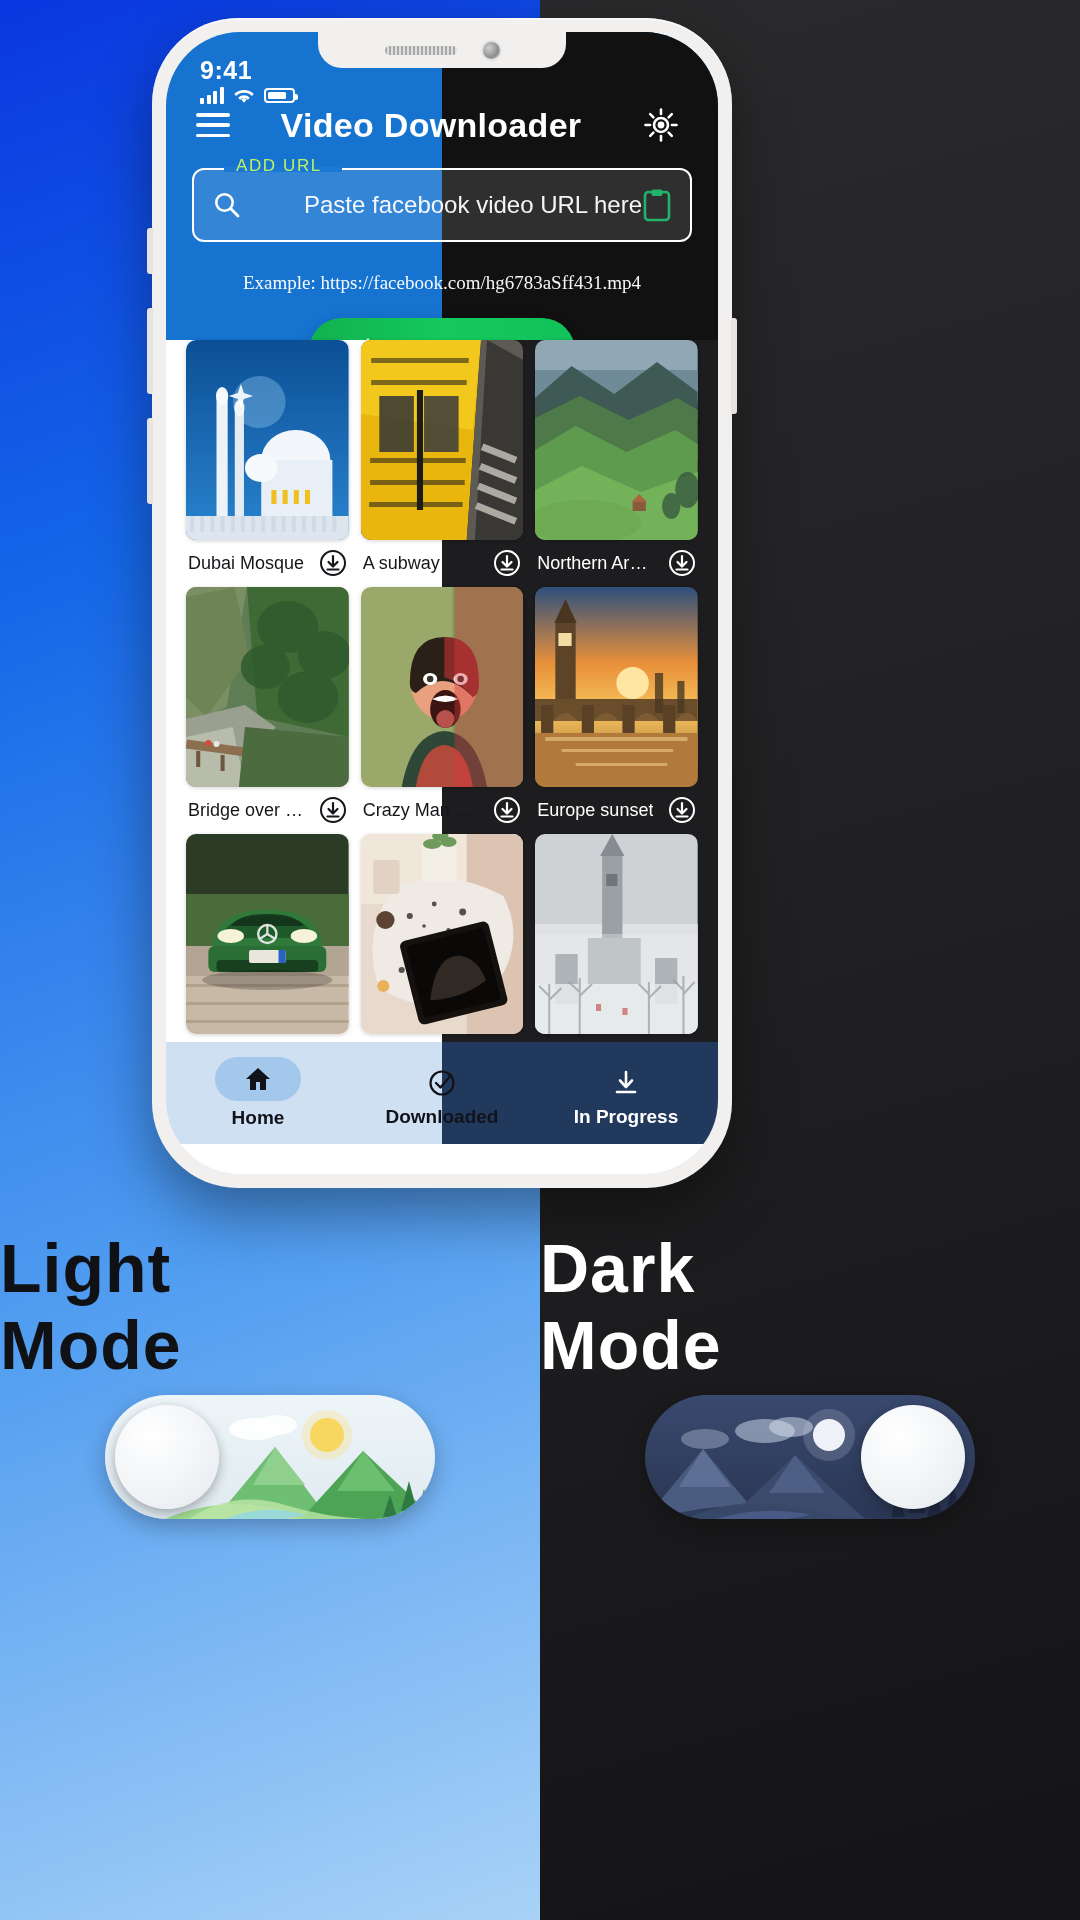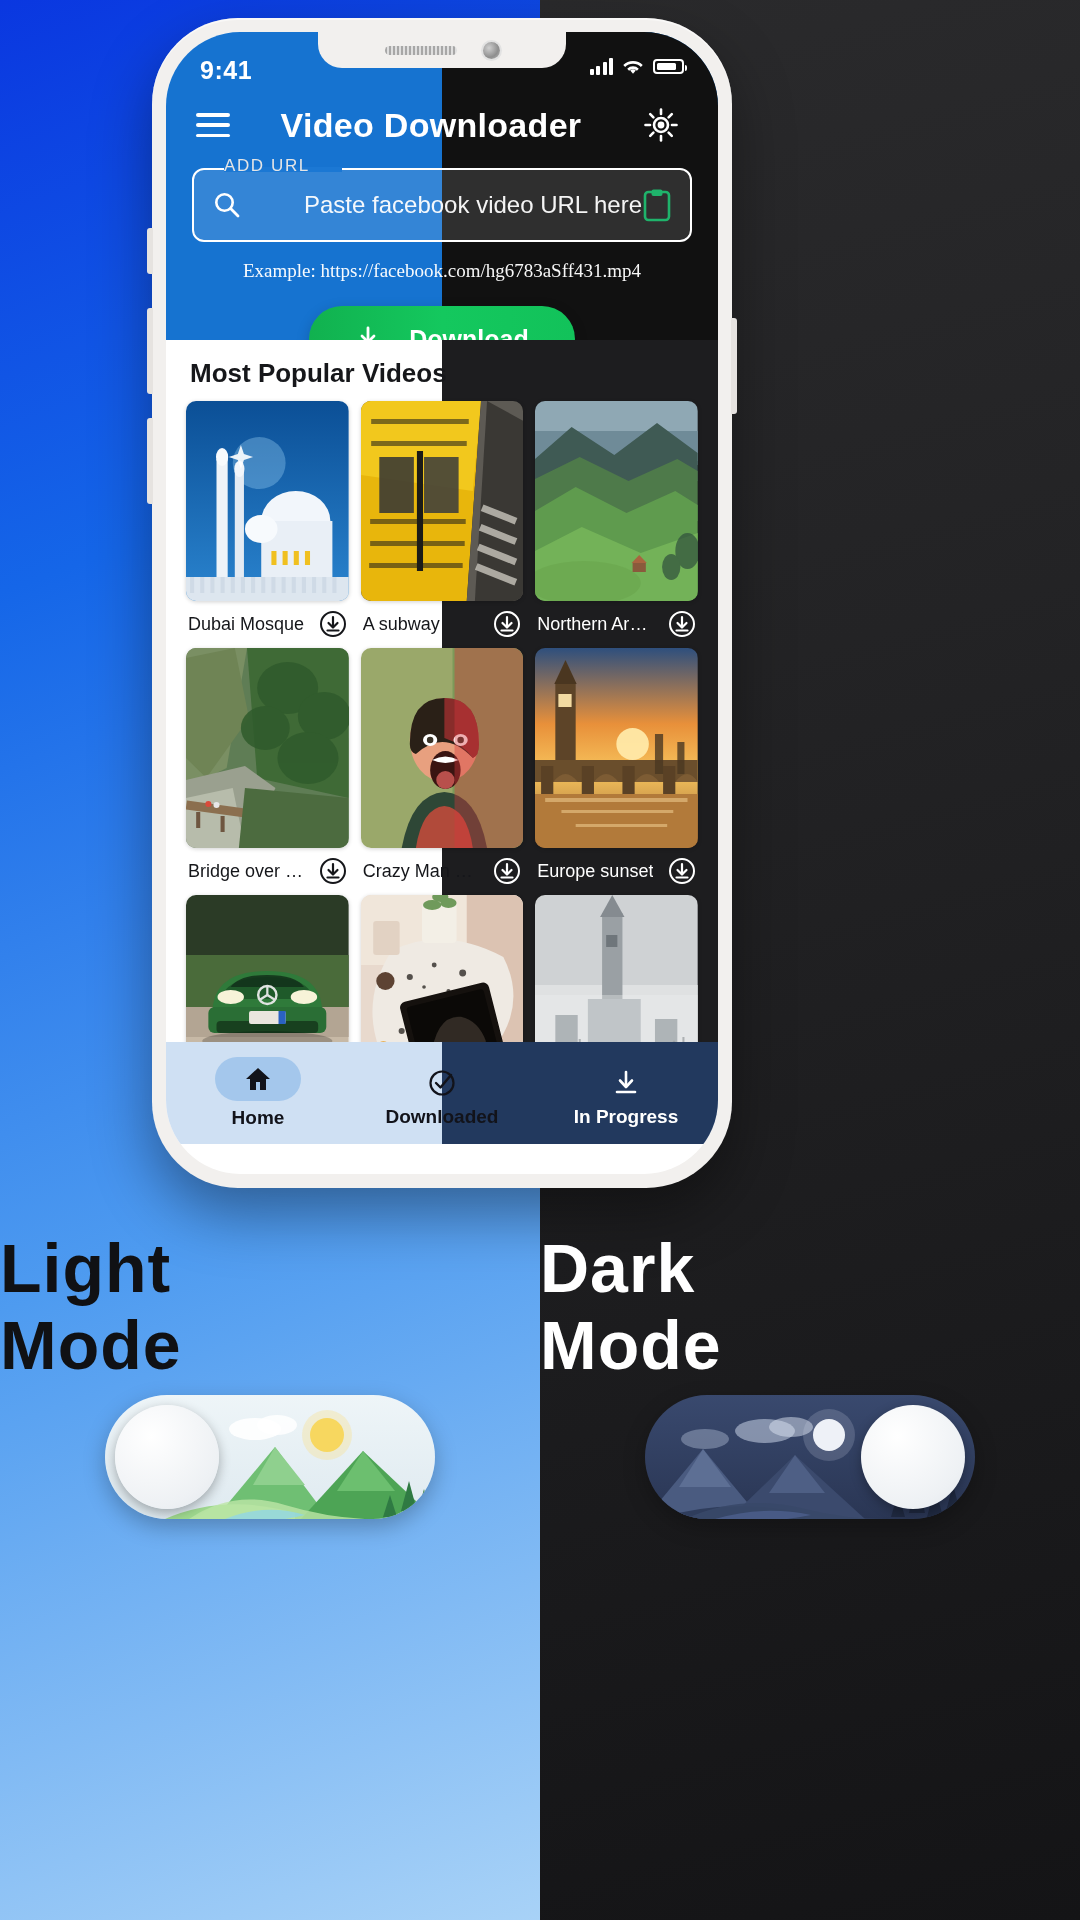--- a/index.html
+++ b/index.html
@@ -39,21 +39,21 @@
 
   .screen{
     position:relative;width:100%;height:100%;
     border-radius:74px;overflow:hidden;background:#fff;
   }
 
   
   .statusbar{
     position:relative;height:58px;z-index:6;
     display:flex;align-items:flex-start;justify-content:space-between;
-    padding:24px 34px 0 34px;box-sizing:border-box;color:#fff;
+    padding:24px 34px 0 34px;box-sizing:border-box;color:#fff;flex-direction:column;
   }
   .sb-time{font-size:25px;font-weight:700;letter-spacing:.5px;}
   .sb-icons{display:flex;align-items:center;gap:9px;margin-top:2px;}
   .sig{display:flex;align-items:flex-end;gap:2.5px;height:17px;}
   .sig i{display:block;width:4px;background:#fff;border-radius:1px;}
   .sig i:nth-child(1){height:6px}
   .sig i:nth-child(2){height:9px}
   .sig i:nth-child(3){height:13px}
   .sig i:nth-child(4){height:17px}
   .wifi{width:22px;height:16px;position:relative;}
@@ -86,36 +86,36 @@
   .appbar{display:flex;align-items:center;padding:10px 38px 0 30px;height:60px;box-sizing:border-box;}
   .hamburger{width:34px;height:24px;display:flex;flex-direction:column;justify-content:space-between;cursor:pointer;}
   .hamburger span{display:block;height:3.5px;background:#fff;border-radius:2px;}
   .hamburger span:nth-child(3){width:100%;}
   .app-title{flex:1;text-align:center;color:#fff;font-size:34px;font-weight:600;letter-spacing:.3px;margin-left:-10px;}
   .bulb{width:38px;height:38px;position:relative;}
 
   
   .urlwrap{margin:18px 26px 0 26px;position:relative;}
   .url-label{
-    position:absolute;top:-12px;left:24px;color:#e5e5e5;font-size:17px;
+    position:absolute;top:-12px;left:36px;color:#bef264;font-size:17px;
     letter-spacing:1.6px;padding:0 8px;z-index:4;
   }
   .url-field{
     position:relative;height:74px;border:2.5px solid #ffffff;border-radius:12px;
     display:flex;align-items:center;padding:0 18px;box-sizing:border-box;
     background:rgba(255,255,255,.13);
   }
   .url-field::before{ 
     content:"";position:absolute;top:-3px;left:30px;width:118px;height:5px;background:#1b78d4;
   }
   .search-ic{width:30px;height:30px;margin-right:14px;flex:0 0 auto;}
   .url-ph{color:#ffffff;font-size:24px;opacity:.95;flex:1;text-align:right;}
   .clip{width:30px;height:34px;flex:0 0 auto;}
   .example{
-    text-align:center;color:#fff;font-size:19px;margin-top:18px;opacity:.97;
+    text-align:center;color:#fff;font-size:19px;margin-top:30px;opacity:.97;
     font-family:"Liberation Serif", serif;
   }
   .dl-wrap{display:flex;justify-content:center;margin-top:24px;}
   .dl-btn{
     width:266px;height:66px;border-radius:33px;border:none;
     background:linear-gradient(90deg,#11b14f 0%,#14c85e 50%,#12c25a 100%);
     color:#fff;font-size:25px;font-weight:700;
     display:flex;align-items:center;justify-content:center;gap:28px;cursor:pointer;
     box-shadow:0 4px 14px rgba(0,0,0,.18);
   }
@@ -278,21 +278,20 @@
             </button>
           </div>
         </div>
 
       </div>
     </div>
 
     <div class="content">
       <div class="cont-dark"></div>
       <div class="cont-inner">
-        <div class="sec-title">Most Popular Videos</div>
         <div class="grid">
 
           <div class="card">
             <div class="thumb">
               <svg viewBox="0 0 160 200" preserveAspectRatio="none">
                 <defs>
                     <linearGradient id="g1" x1="0" y1="0" x2="0" y2="1">
                       <stop offset="0" stop-color="#0b4f96"></stop>
                       <stop offset="1" stop-color="#2a84cf"></stop>
                     </linearGradient>

